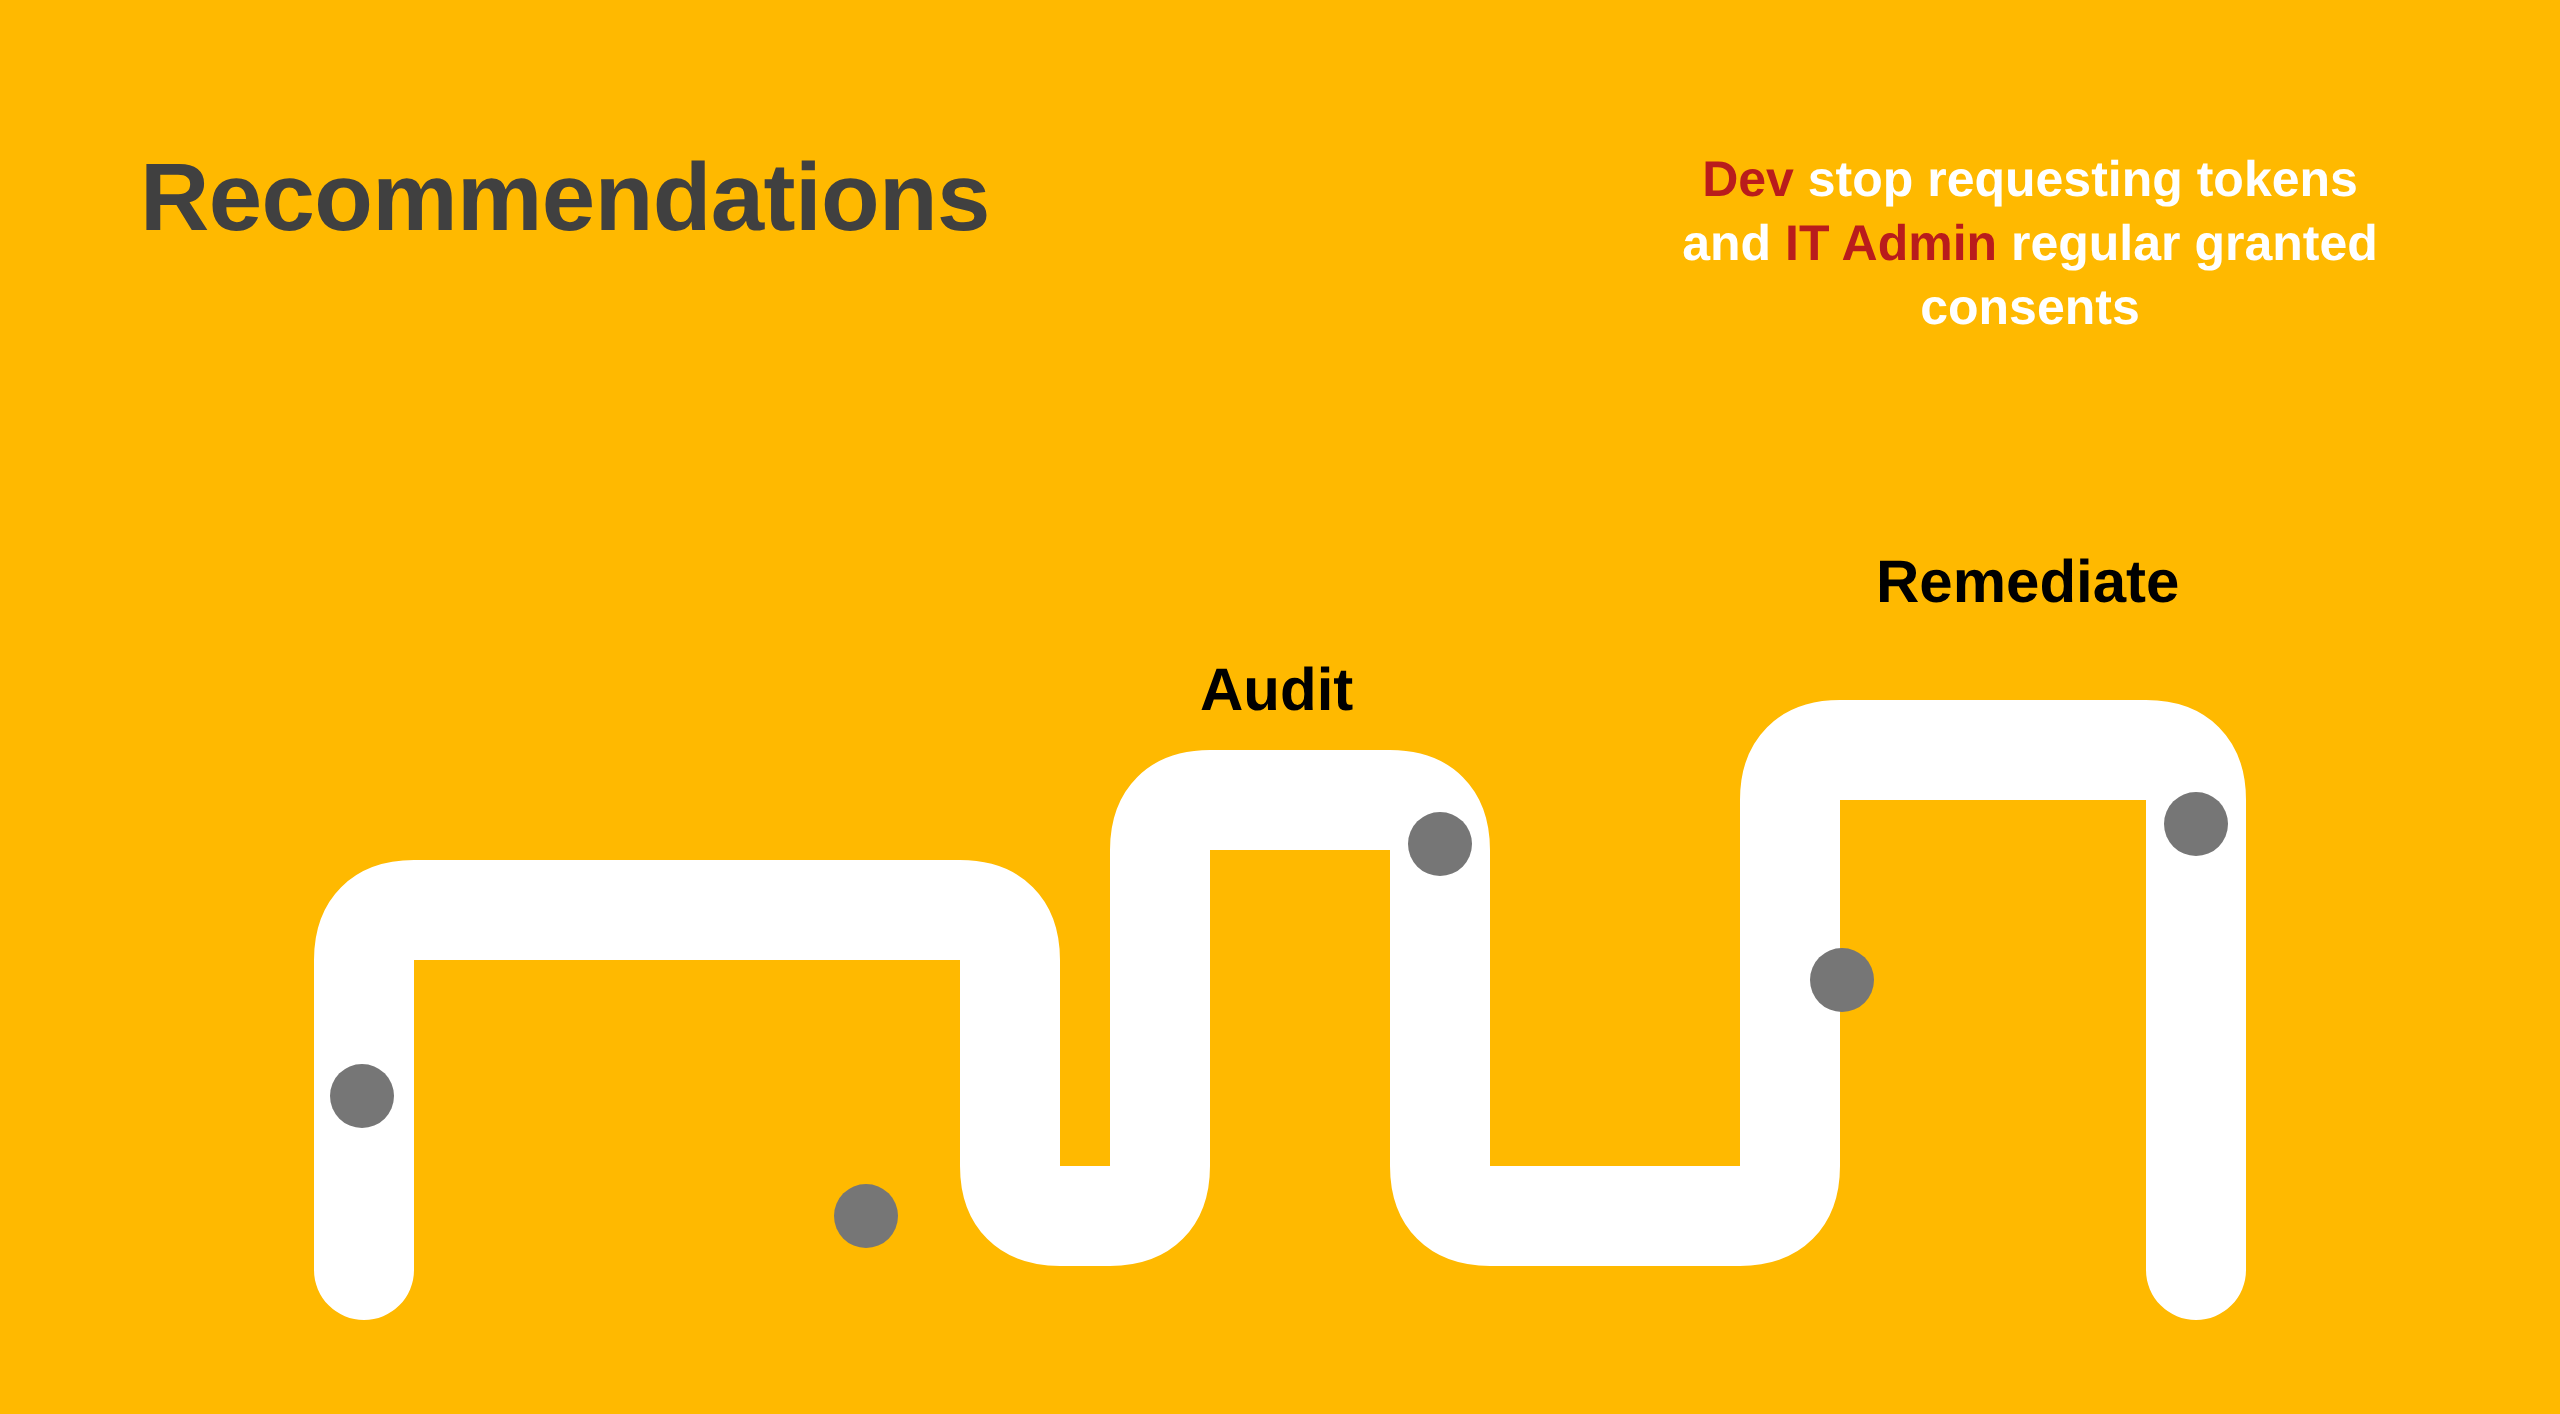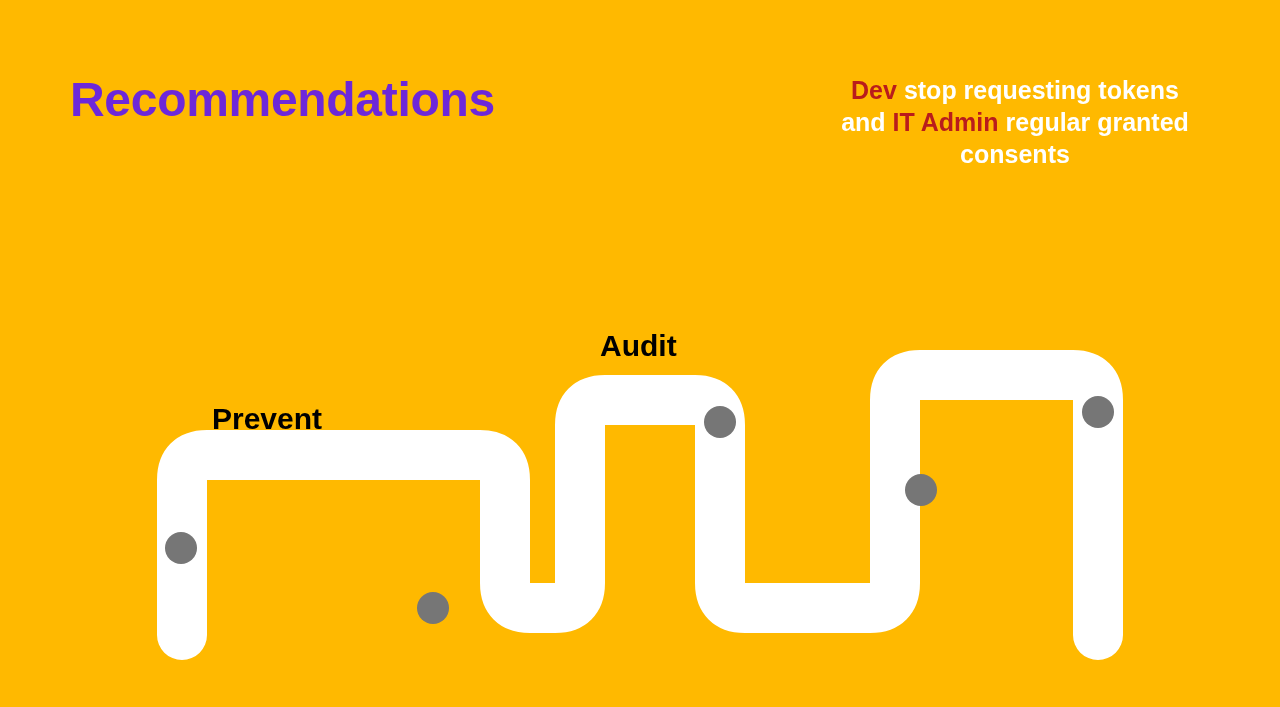--- a/index.html
+++ b/index.html
@@ -27,21 +27,21 @@
     width: 1280px;
     height: 707px;
     pointer-events: none;
   }
   .slide-title {
     position: absolute;
     left: 70px;
     top: 40px;
     font-size: 48px;
     font-weight: bold;
-    color: #6d28d9;
+    color: #404040;
     letter-spacing: -0.3px;
     white-space: nowrap;
   }
   .stage-label {
     position: absolute;
     font-size: 30px;
     font-weight: bold;
     color: #000000;
     white-space: nowrap;
   }
@@ -76,22 +76,22 @@
         <circle cx="181" cy="548" r="16" fill="#767676"></circle>
         <circle cx="433" cy="608" r="16" fill="#767676"></circle>
         <circle cx="720" cy="422" r="16" fill="#767676"></circle>
         <circle cx="921" cy="490" r="16" fill="#767676"></circle>
         <circle cx="1098" cy="412" r="16" fill="#767676"></circle>
       </g>
   </svg>
 
   <h1 class="slide-title">Recommendations</h1>
 
-  <div class="stage-label label-prevent">Prevent</div>
 
   <div class="stage-label label-audit">Audit</div>
 
+  <div class="stage-label label-remediate">Remediate</div>
 
 
 
   <div class="callout callout-remediate"><span class="k">Dev</span><span> stop requesting tokens and </span><span class="k">IT Admin</span><span> regular granted consents</span></div>
 
 </div>
 
 </body></html>

